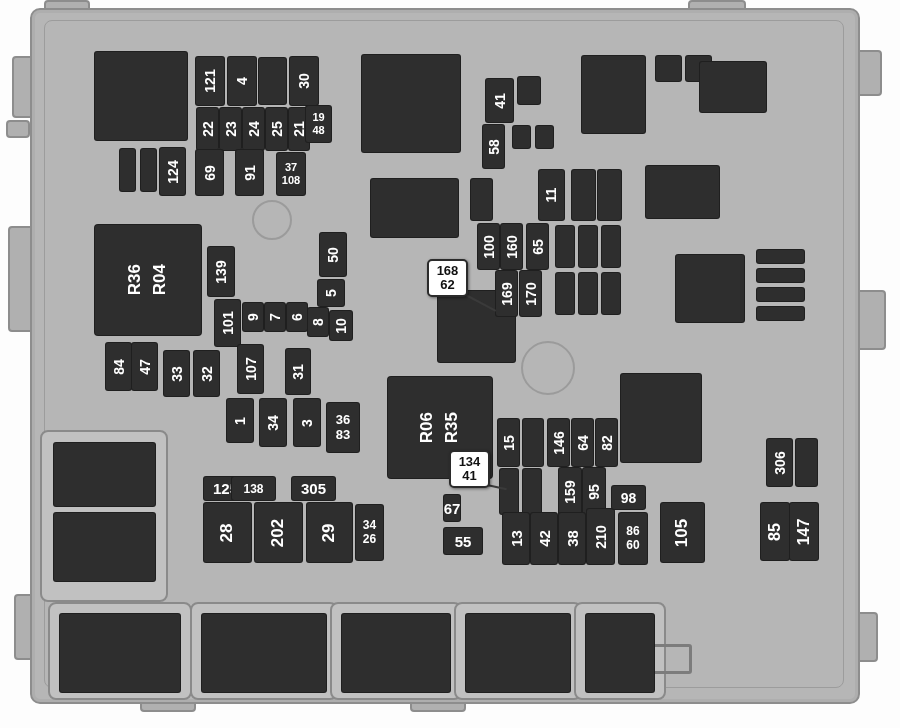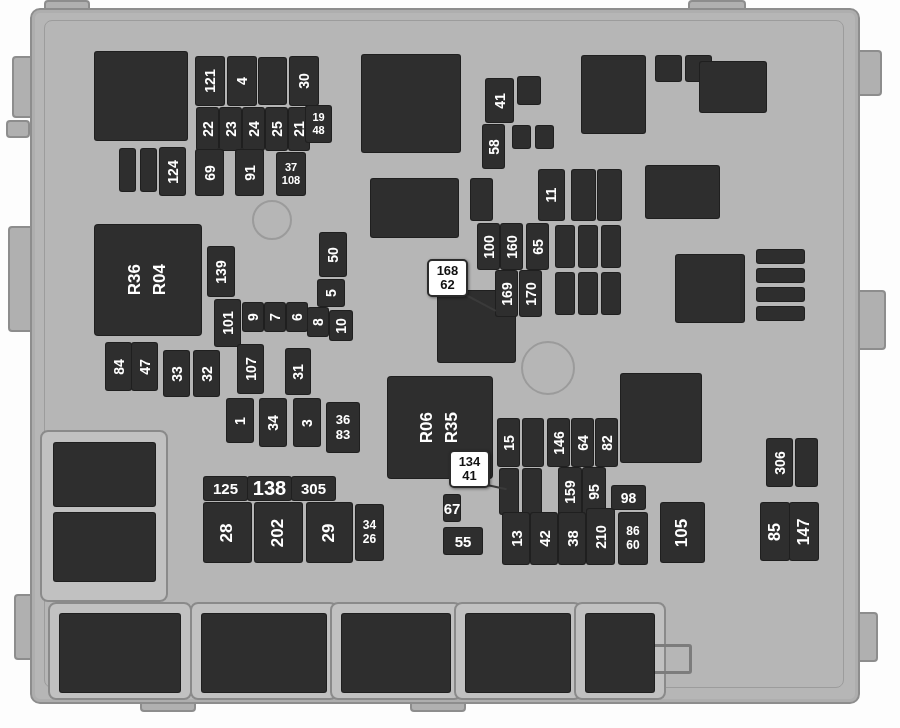--- a/index.html
+++ b/index.html
@@ -256,21 +256,21 @@
       </div>
       <div class="el fv" style="left: 761px; top: 503px; width: 28px; height: 57px; font-size: 16px;">
         <span class="rot">85</span>
       </div>
       <div class="el fv" style="left: 790px; top: 503px; width: 28px; height: 57px; font-size: 16px;">
         <span class="rot">147</span>
       </div>
       <div class="el fh" style="left: 204px; top: 477px; width: 43px; height: 23px; font-size: 15px;">
         <span>125</span>
       </div>
-      <div class="el fh" style="left: 248px; top: 477px; width: 43px; height: 23px; font-size: 20px;">
+      <div class="el fh" style="left: 232px; top: 477px; width: 43px; height: 23px; font-size: 12px;">
         <span>138</span>
       </div>
       <div class="el fh" style="left: 292px; top: 477px; width: 43px; height: 23px; font-size: 15px;">
         <span>305</span>
       </div>
       <div class="el fh" style="left: 444px; top: 495px; width: 16px; height: 26px; font-size: 15px;">
         <span>67</span>
       </div>
       <div class="el fh" style="left: 444px; top: 528px; width: 38px; height: 26px; font-size: 15px;">
         <span>55</span>

